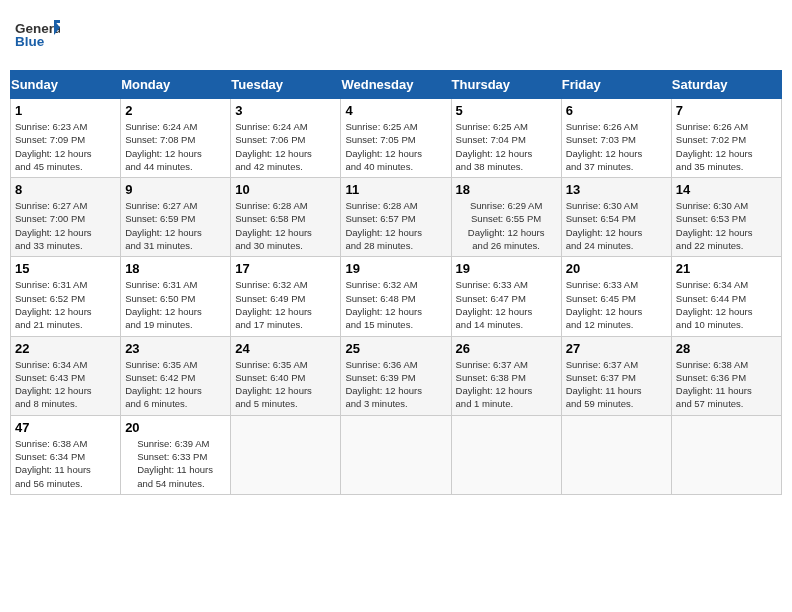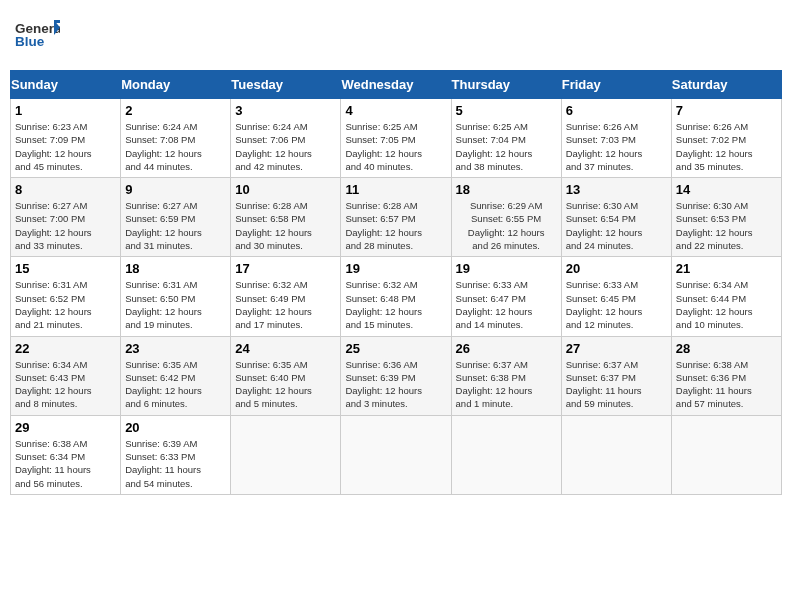--- a/index.html
+++ b/index.html
@@ -306,29 +306,29 @@
         <td>
           <span class="day-num">28</span>
           <div class="day-info" style="white-space: pre-line;">Sunrise: 6:38 AM
 Sunset: 6:36 PM
 Daylight: 11 hours
 and 57 minutes.</div>
         </td>
       </tr>
       <tr>
         <td>
-          <span class="day-num">29</span>
+          <span class="day-num">47</span>
           <div class="day-info" style="white-space: pre-line;">Sunrise: 6:38 AM
 Sunset: 6:34 PM
 Daylight: 11 hours
 and 56 minutes.</div>
         </td>
         <td>
           <span class="day-num">20</span>
-          <div class="day-info" style="white-space: pre-line;">Sunrise: 6:39 AM
+          <div class="day-info" style="white-space: pre-line; margin-left: 12px;">Sunrise: 6:39 AM
 Sunset: 6:33 PM
 Daylight: 11 hours
 and 54 minutes.</div>
         </td>
         <td class="empty-cell"></td>
         <td class="empty-cell"></td>
         <td class="empty-cell"></td>
         <td class="empty-cell"></td>
         <td class="empty-cell"></td>
       </tr>

